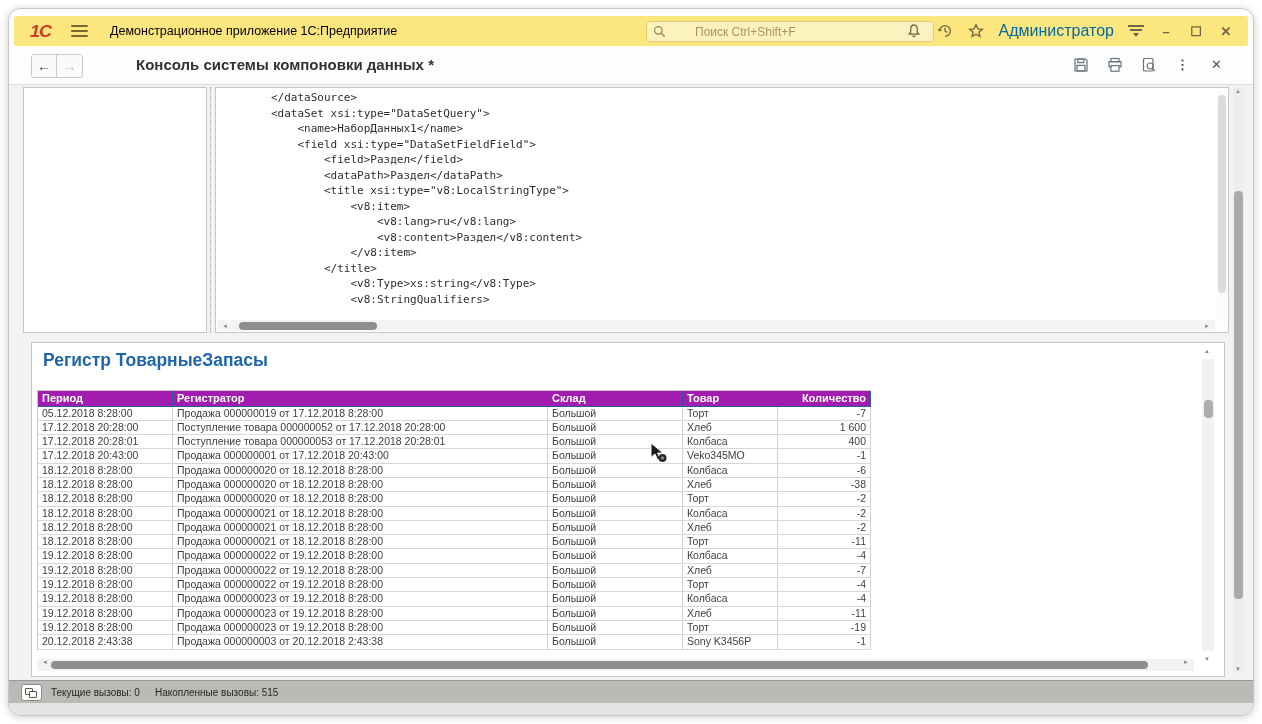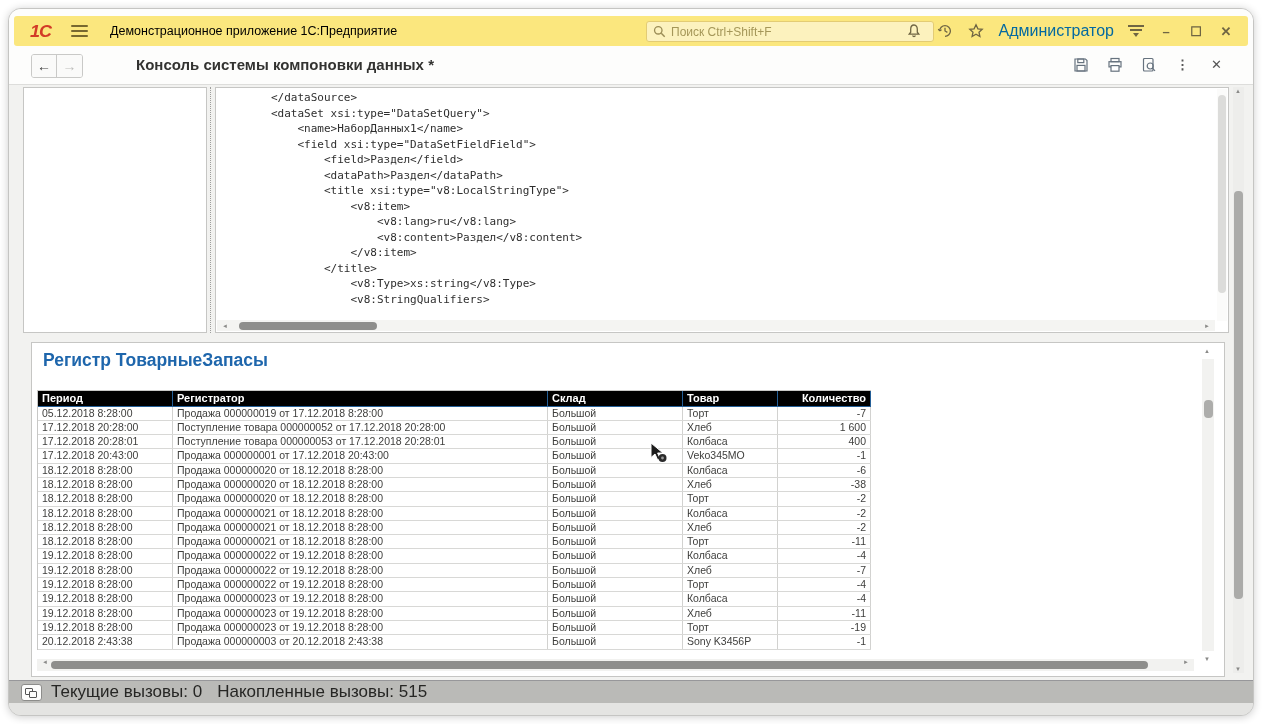--- a/index.html
+++ b/index.html
@@ -13,21 +13,21 @@
   
   .topbar { position:absolute; left:5px; top:7px; right:5px; height:30px;
             background:#FBE77E; border-radius:3px; display:flex; align-items:center; }
   .logo { margin-left:16px; font-weight:800; font-style:italic; font-size:18px;
           color:#D23B27; letter-spacing:-1px; transform:scaleY(.92); }
   .burger { margin-left:20px; width:17px; display:flex; flex-direction:column; gap:3px; cursor:pointer; }
   .burger span { display:block; height:2px; background:#77682F; border-radius:1px; }
   .app-title { margin-left:22px; font-size:12.5px; color:#000000; }
   .search { position:absolute; left:632px; top:5px; width:288px; height:21px;
             background:#FCF2BE; border:1px solid #E3CC74; border-radius:3px;
-            display:flex; align-items:center; padding:0 6px; }
+            display:flex; align-items:center; padding:0 6px;gap:24px; }
   .search input { border:none; outline:none; background:transparent; font-size:12px;
                   color:#6b6233; width:100%; font-family:"Liberation Sans",sans-serif; }
   .search input::placeholder { color:#A59759; }
   .tb-right { position:absolute; right:14px; top:0; height:30px; display:flex; align-items:center; gap:14px; }
   .tb-ic { width:17px; height:17px; display:flex; align-items:center; justify-content:center; cursor:pointer; }
   .username { font-size:16px; color:#0369a1; cursor:pointer; }
   .service-ic { display:flex; flex-direction:column; align-items:center; gap:2.5px; width:16px; cursor:pointer; }
   .service-ic i { display:block; height:1.8px; background:#6F6543; width:100%; }
   .service-ic b { width:0; height:0; border-left:3.5px solid transparent; border-right:3.5px solid transparent; border-top:4px solid #6F6543; }
   .winbtn { font-size:13px; color:#6F6543; width:16px; text-align:center; cursor:pointer; font-weight:bold; }
@@ -68,21 +68,21 @@
   
   .result-panel { position:absolute; left:22px; top:333px; width:1194px; height:335px;
                   background:#fff; border:1px solid #C6C6C4; overflow:hidden; }
   .result-title { position:absolute; left:11px; top:7px; font-size:17.5px; font-weight:bold; color:#1E66AC; }
   .grid { position:absolute; left:5px; top:47px; width:834px;
           border-left:1px solid #C8C8C6; border-top:1px solid #C8C8C6; }
   .tr { display:flex; height:14.3px; border-bottom:1px solid #D8D8D6; background:#fff; }
   .td { flex:0 0 auto; overflow:hidden; white-space:nowrap; font-size:10.5px; line-height:13px;
         color:#3E3E3C; padding:0 4px; border-right:1px solid #D2D2D0; }
   .c0 { width:135px; } .c1 { width:375px; } .c2 { width:135px; } .c3 { width:95px; } .c4 { width:93px; text-align:right; }
-  .th-row { height:15.5px; background:#000000; border-bottom:1px solid #245F97; }
+  .th-row { height:15.5px; background:#a21caf; border-bottom:1px solid #245F97; }
   .th-row .td { color:#fff; font-weight:bold; font-size:11px; line-height:15px; border-right:1px solid #245F97; }
   .res-vscroll { position:absolute; right:10px; top:16px; width:12px; height:292px; background:#F2F2F0; }
   .res-vscroll .thumb { position:absolute; left:1.5px; right:1.5px; top:41px; height:18px; background:#ADADAB; border-radius:4px; }
   .res-vscroll .up { position:absolute; top:-11px; left:2px; }
   .res-vscroll .down { position:absolute; bottom:-11px; left:2px; }
   .res-hscroll { position:absolute; left:5px; right:30px; bottom:5px; height:12px; background:#F2F2F0; }
   .res-hscroll .thumb { position:absolute; left:14px; right:46px; top:2px; height:8px; background:#8E8E8C; border-radius:4px; }
 
   
   .outer-scroll { position:absolute; left:1224px; top:78px; width:11px; height:586px; background:#EDEDEB; }
@@ -90,21 +90,21 @@
   .outer-scroll .up { position:absolute; top:1px; left:2px; }
   .outer-scroll .down { position:absolute; bottom:1px; left:2px; }
 
   
   .statusbar { position:absolute; left:0; right:0; top:671px; height:23px; background:#BABAB7;
                border-top:1px solid #97979A; display:flex; align-items:center; gap:9px; padding:0 12px; }
   .status-icon { width:21px; height:17px; background:#FDFDFC; border:1px solid #8D8D8B; border-radius:3px;
                  position:relative; cursor:pointer; flex:0 0 auto; }
   .status-icon .sq1 { position:absolute; left:3px; top:3px; width:8px; height:7px; border:1px solid #555; background:#FDFDFC; border-radius:1px; }
   .status-icon .sq2 { position:absolute; left:7px; top:6px; width:8px; height:7px; border:1px solid #555; background:#FDFDFC; border-radius:1px; }
-  .status-text { font-size:17px; color:#262624; }
+  .status-text { font-size:10px; color:#262624; }
   .status-text b { font-weight:normal; }
   .bottomstrip { position:absolute; left:0; right:0; top:694px; height:14px; background:#E4E4E2; }
 
   .cursor { position:absolute; left:648px; top:442px; z-index:50; pointer-events:none; }
   svg.icon { display:block; }
 </style>
 </head>
 <body>
 
 <div class="window">

